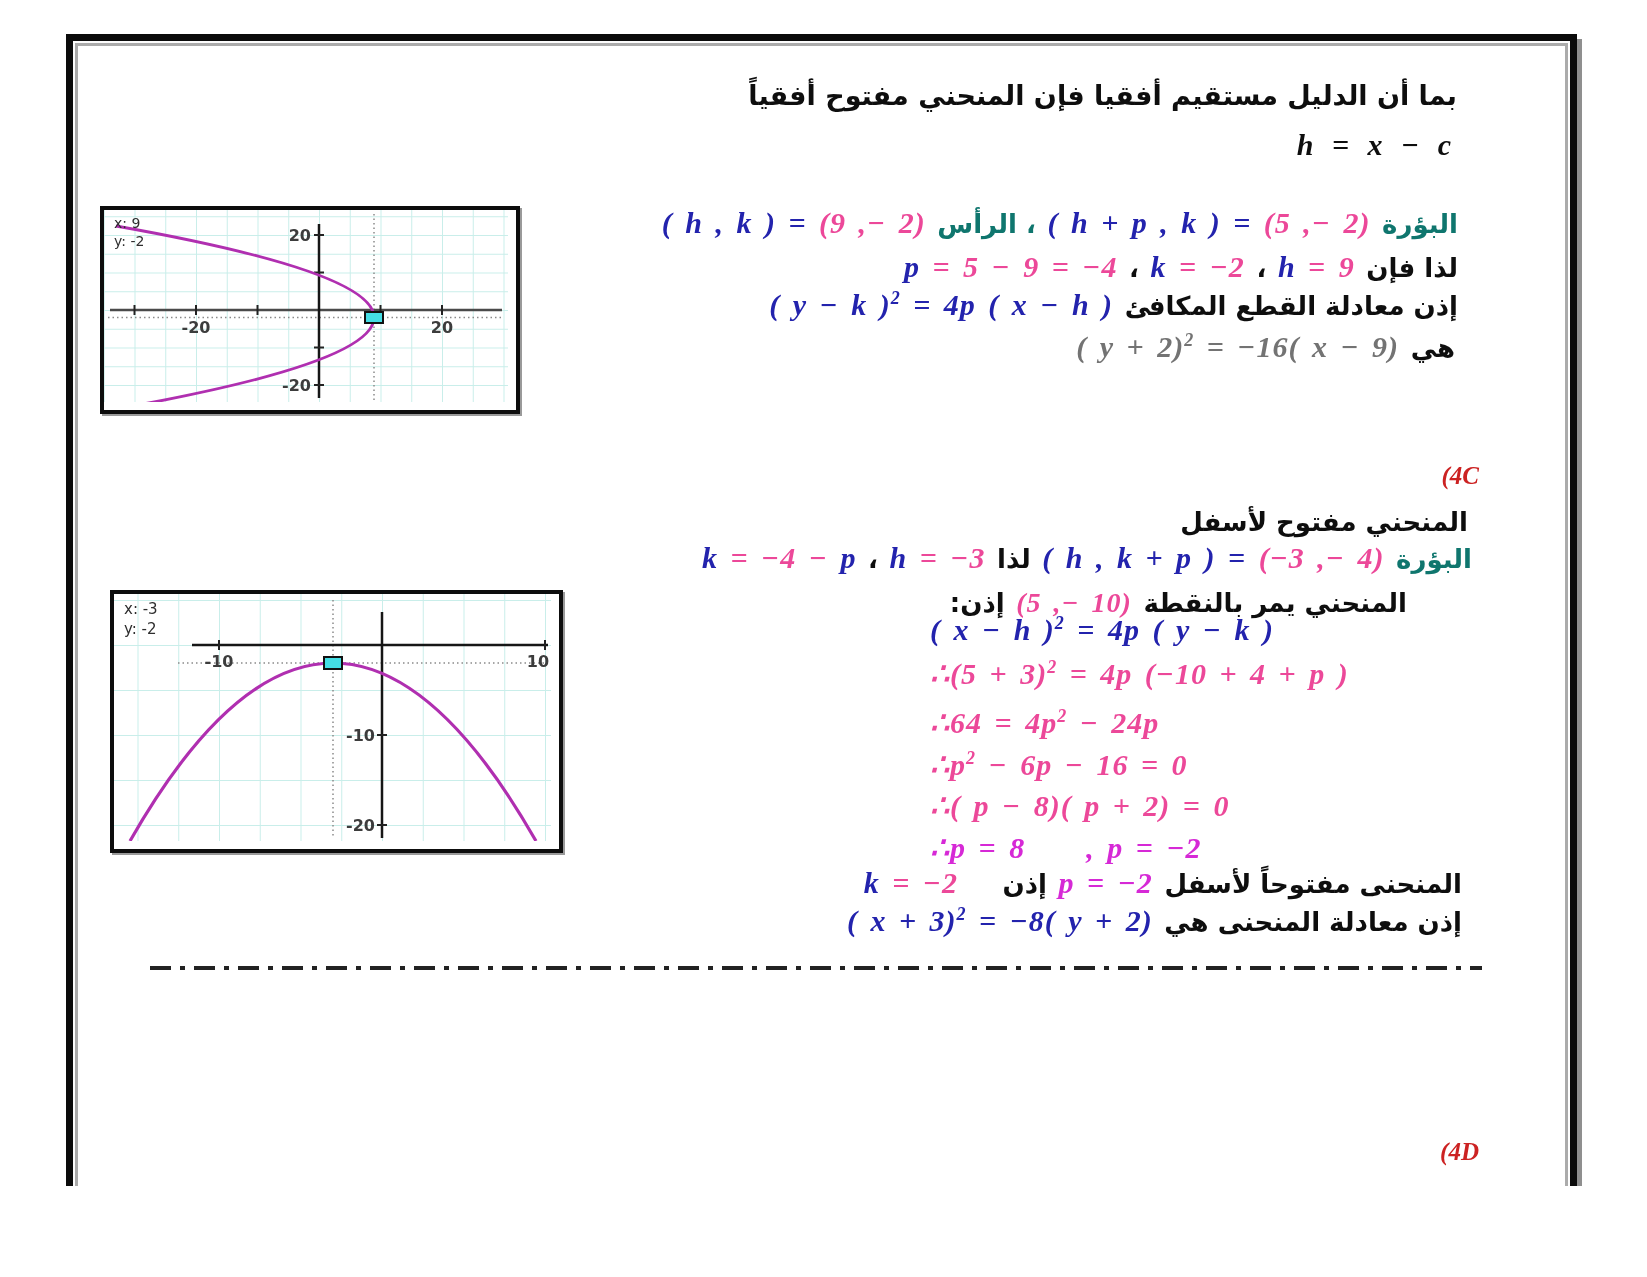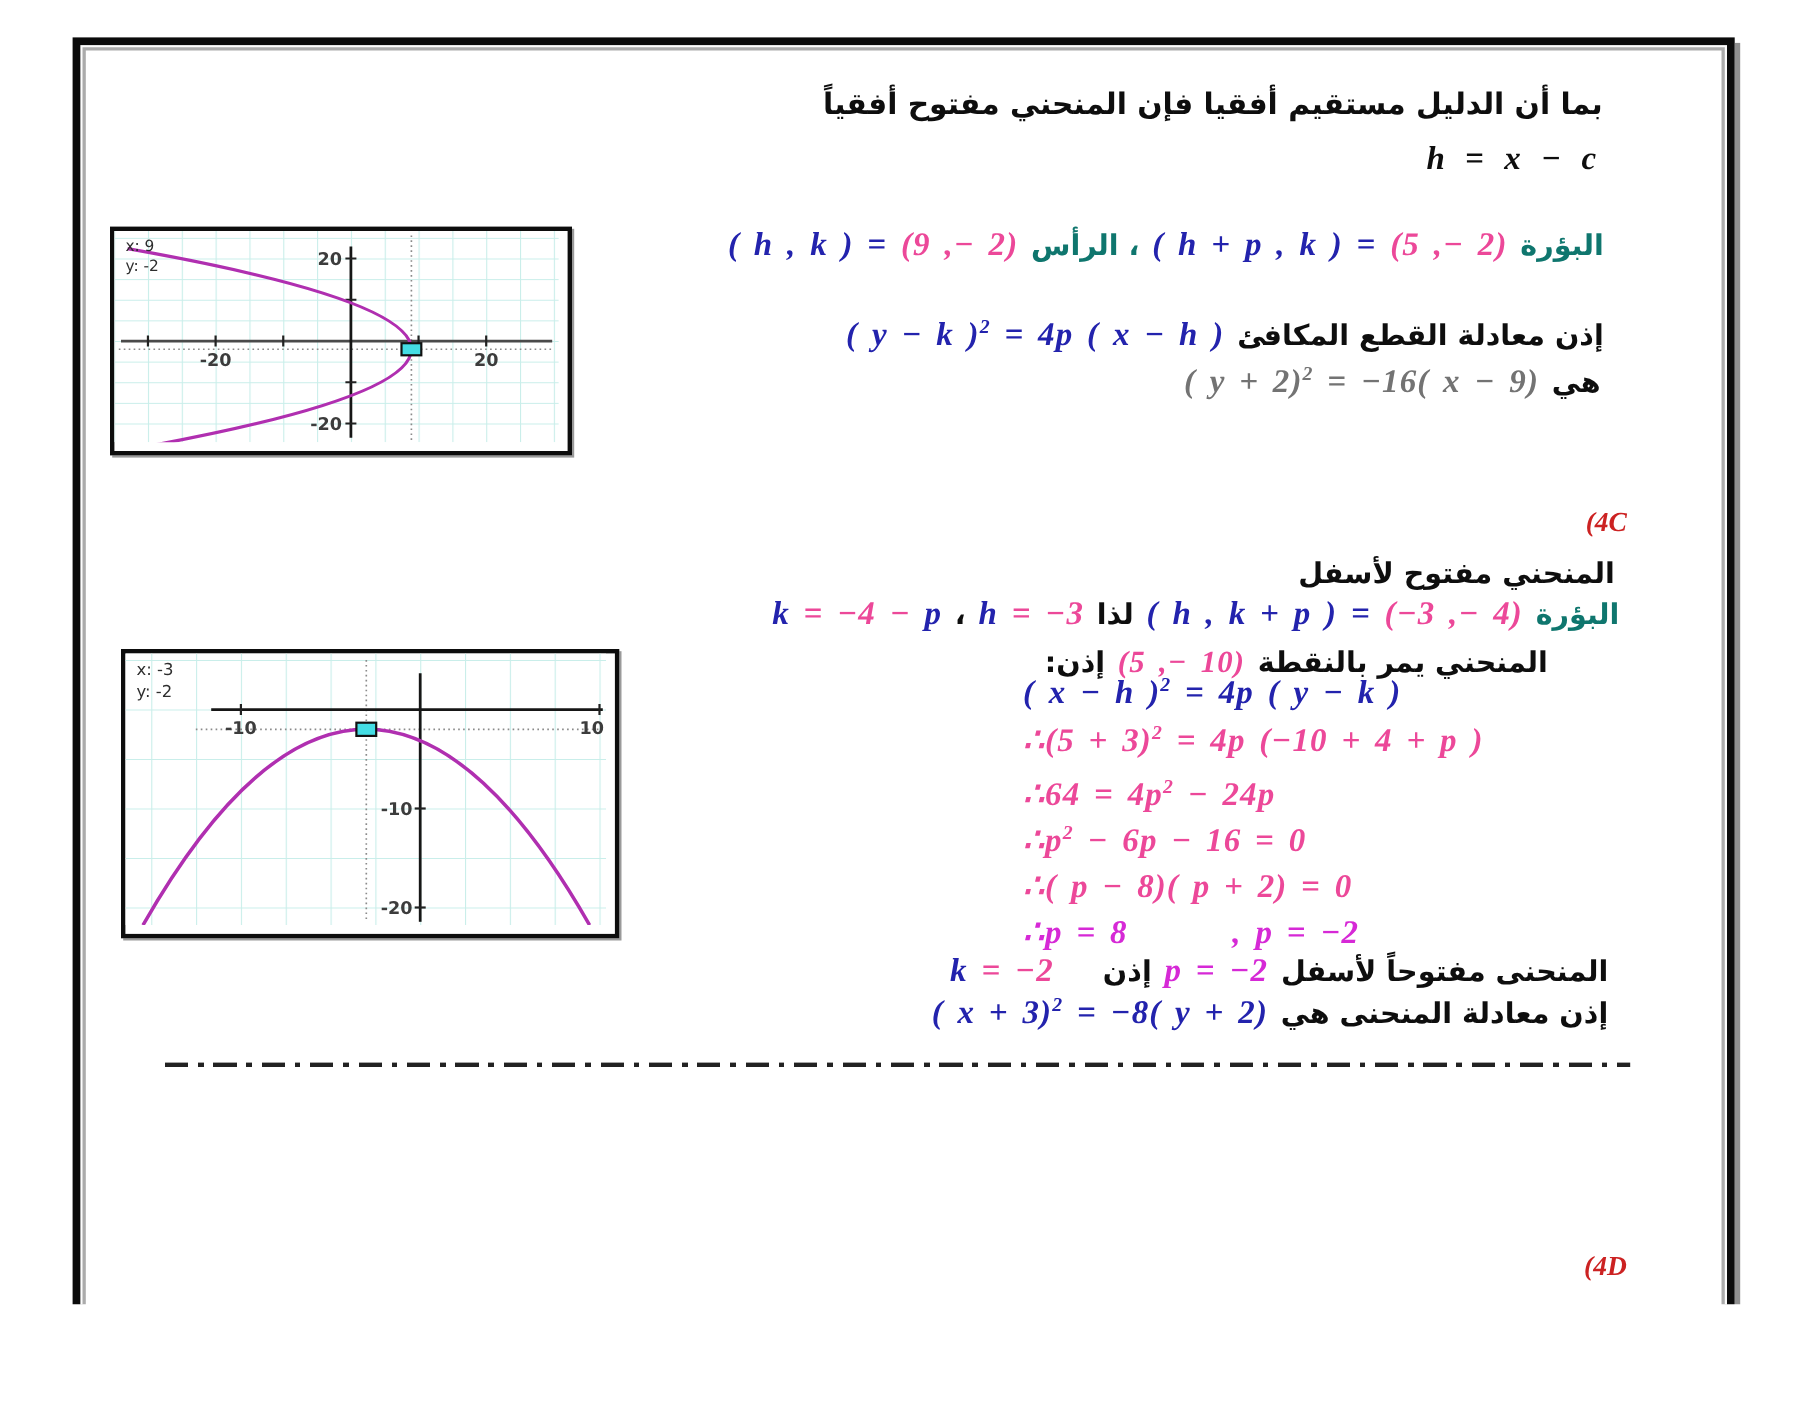--- a/index.html
+++ b/index.html
@@ -75,20 +75,28 @@
     </svg>
   </div>
 
   <div class="line" style="right:186px;top:202px;">
     <span class="ar dk">البؤرة</span>
     <span class="m"><span class="blue">( h + p , k ) =</span> <span class="brown">(5 ,− 2)</span></span>
     <span class="ar dk">، الرأس</span>
     <span class="m"><span class="blue">( h , k ) =</span> <span class="brown">(9 ,− 2)</span></span>
   </div>
 
+  <div class="line" style="right:186px;top:246px;">
+    <span class="ar">لذا فإن</span>
+    <span class="m"><span class="blue">h</span><span class="brown"> = 9</span></span>
+    <span class="ar">،</span>
+    <span class="m"><span class="blue">k</span><span class="brown"> = −2</span></span>
+    <span class="ar">،</span>
+    <span class="m"><span class="blue">p</span><span class="brown"> = 5 − 9 = −4</span></span>
+  </div>
 
   <div class="line" style="right:186px;top:284px;">
     <span class="ar">إذن معادلة القطع المكافئ</span>
     <span class="m blue"><span>( y − k )</span><sup>2</sup><span> = 4p ( x − h )</span></span>
   </div>
 
   <div class="line" style="right:189px;top:326px;">
     <span class="ar">هي</span>
     <span class="m red"><span>( y + 2)</span><sup>2</sup><span> = −16( x − 9)</span></span>
   </div>
@@ -154,21 +162,21 @@
     <span class="m brown"><span>∴64 = 4p</span><sup>2</sup><span> − 24p</span></span>
   </div>
   <div class="eq" style="top:745px;">
     <span class="m brown"><span>∴p</span><sup>2</sup><span> − 6p − 16 = 0</span></span>
   </div>
   <div class="eq" style="top:786px;">
     <span class="m brown">∴( p − 8)( p + 2) = 0</span>
   </div>
   <div class="eq" style="top:828px;">
     <span class="m mag">∴p = 8</span>
-    <span class="m mag" style="margin-left:90px;">,  p = −2</span>
+    <span class="m mag" style="margin-left:56px;">,  p = −2</span>
   </div>
 
   <div class="line" style="right:182px;top:862px;">
     <span class="ar">المنحنى مفتوحاً لأسفل</span>
     <span class="m mag">p = −2</span>
     <span class="ar">إذن</span>
     <span class="m" style="margin-right:36px;"><span class="blue">k</span><span class="brown"> = −2</span></span>
   </div>
 
   <div class="line" style="right:182px;top:900px;">

